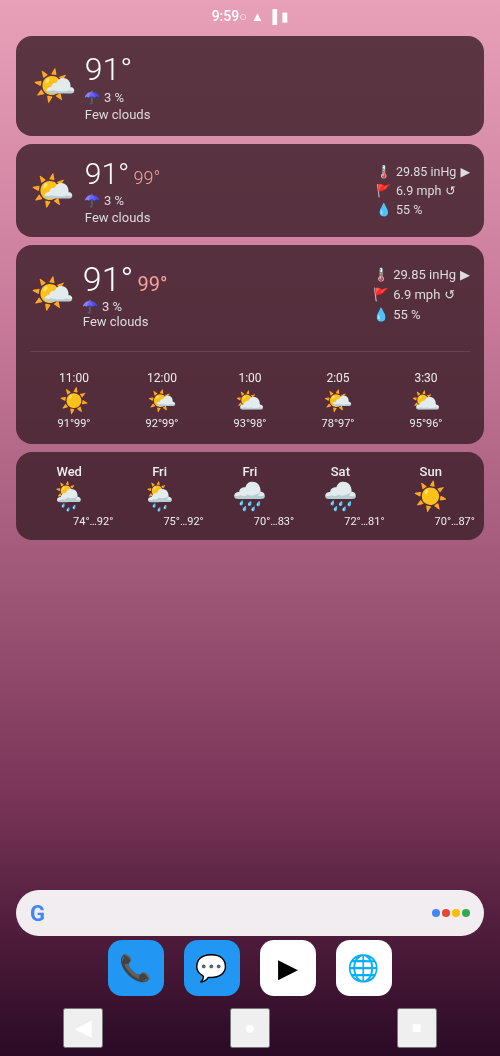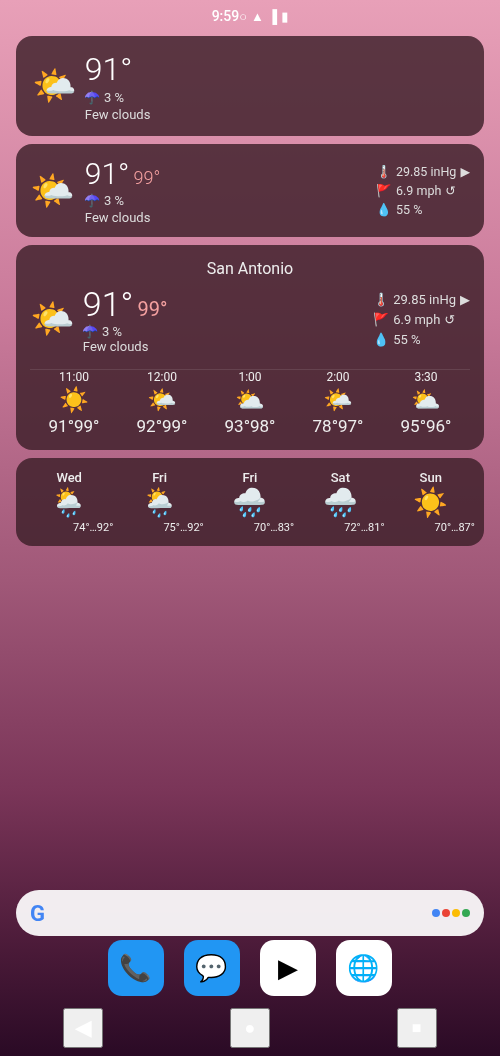--- a/index.html
+++ b/index.html
@@ -143,33 +143,33 @@
       flex-direction: column;
       gap: 5px;
       font-size: 13px;
       color: #ddd;
     }
 
     
     .hourly-row {
       display: flex;
       justify-content: space-around;
-      margin-top: 15px;
+      margin-top: 22px;
       border-top: 1px solid rgba(255,255,255,0.1);
-      padding-top: 0;
+      padding-top: 19px;
     }
     .hour-item {
       display: flex;
       flex-direction: column;
       align-items: center;
       gap: 4px;
       font-size: 12px;
       color: #eee;
     }
-    .hour-temp { font-size: 17px; color: #eee; }
+    .hour-temp { font-size: 11px; color: #eee; }
 
     
     .widget-daily {
       padding: 12px 8px;
       text-align: right;
     }
     .daily-row {
       display: flex;
       justify-content: space-around;
       align-items: flex-start;
@@ -317,21 +317,20 @@
       <span>↺</span>
     </div>
     <div class="detail-row">
       <span>💧</span>
       <span>55 %</span>
     </div>
   </div>
 </div>
 
 <div class="widget widget-large">
-  <div class="city">San Antonio</div>
   <div class="top-row">
     <div style="display:flex;align-items:center;gap:8px;">
       <span class="weather-emoji">🌤️</span>
       <div class="main-weather">
         <div class="temp-row2">
           <span class="temp-hi2">91°</span>
           <span class="temp-lo2">99°</span>
         </div>
         <span class="precip2" style="font-size:13px;color:#ddd;display:flex;align-items:center;gap:3px;">
           <span>☂️</span>
@@ -368,21 +367,21 @@
       <span>12:00</span>
       <span class="weather-emoji-xs">🌤️</span>
       <span class="hour-temp">92°99°</span>
     </div>
     <div class="hour-item">
       <span>1:00</span>
       <span class="weather-emoji-xs">⛅</span>
       <span class="hour-temp">93°98°</span>
     </div>
     <div class="hour-item">
-      <span>2:00</span>
+      <span>2:05</span>
       <span class="weather-emoji-xs">🌤️</span>
       <span class="hour-temp">78°97°</span>
     </div>
     <div class="hour-item">
       <span>3:30</span>
       <span class="weather-emoji-xs">⛅</span>
       <span class="hour-temp">95°96°</span>
     </div>
   </div>
 </div>

